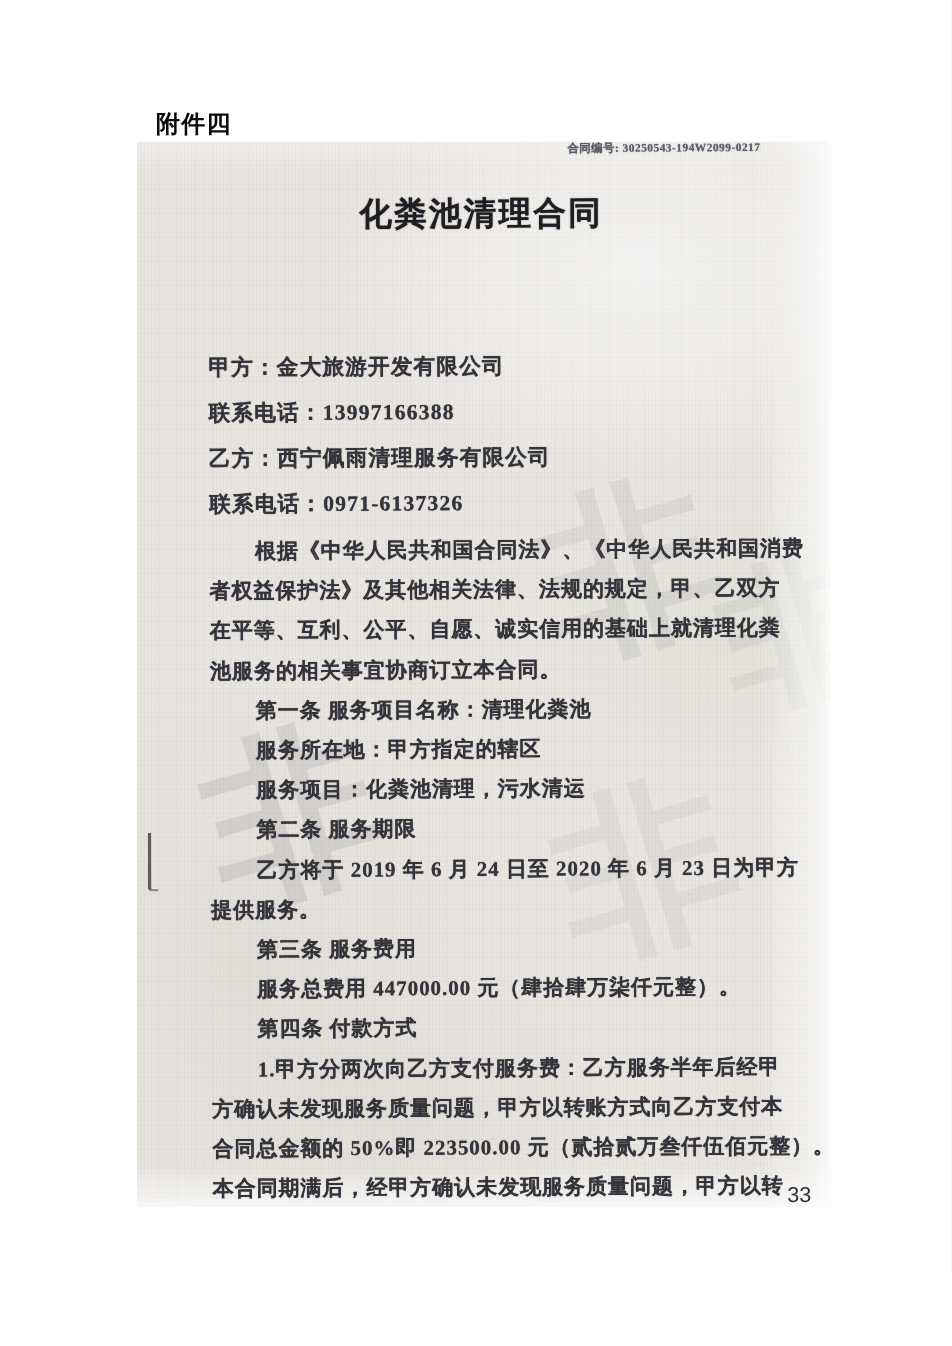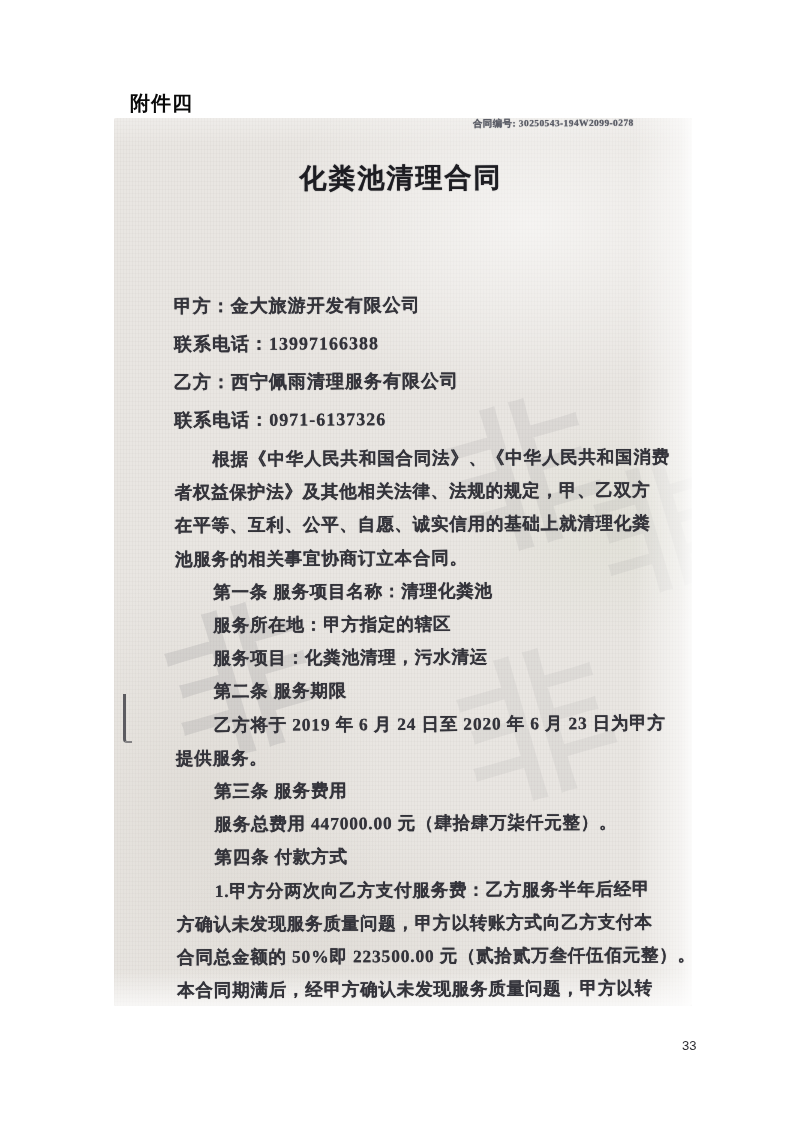--- a/index.html
+++ b/index.html
@@ -74,40 +74,39 @@
   .wm3{left:350px;top:508px;font-size:150px;opacity:0.08;}
   .wm4{left:486px;top:322px;font-size:130px;opacity:0.08;}
   
   .artifact-bracket{
     position:absolute;left:9px;top:576px;width:6px;height:47px;
     border-left:3px solid rgba(68,68,74,0.85);
     border-bottom:2px solid rgba(68,68,74,0.6);
     border-radius:0 0 0 4px;z-index:1;
   }
   .page-number{
-    position:absolute;left:656px;top:1038px;
-    font-size:13px;color:#2e2e33;
+    position:absolute;left:656px;top:986px;
+    font-size:18px;color:#2e2e33;
     font-family:"Liberation Sans","DejaVu Sans",sans-serif;
-    margin-left:26px;
   }
 </style>
 </head>
 <body>
 
 <div class="attachment-label">附件四</div>
 
 <div class="scan">
   <span class="watermark wm1">非</span>
   <span class="watermark wm2">非</span>
   <span class="watermark wm3">非</span>
   <span class="watermark wm4">非</span>
   <div class="artifact-bracket"></div>
 
   <div class="scan-inner">
-    <div class="serial">合同编号: 30250543-194W2099-0278</div>
+    <div class="serial">合同编号: 30250543-194W2099-0217</div>
     <div class="doc-title">化粪池清理合同</div>
 
     <div class="doc-body">
       <div class="parties">
         <div class="party-ln">甲方：金大旅游开发有限公司</div>
         <div class="party-ln">联系电话：13997166388</div>
         <div class="party-ln">乙方：西宁佩雨清理服务有限公司</div>
         <div class="party-ln">联系电话：0971-6137326</div>
       </div>
 

